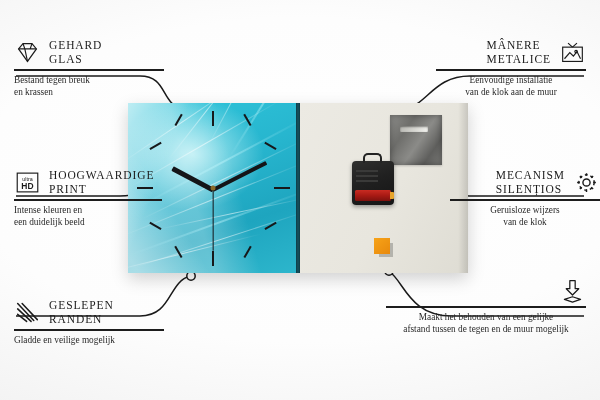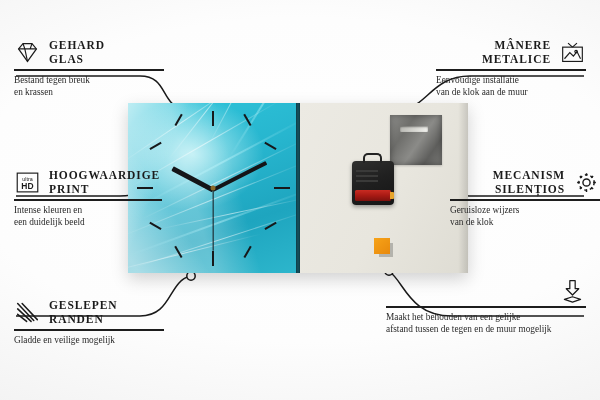--- a/index.html
+++ b/index.html
@@ -100,32 +100,32 @@
   .foam {
     position:absolute; left:74px; top:135px; width:16px; height:16px;
     background: linear-gradient(140deg,#f7a318,#e8890c);
     box-shadow: 4px 4px 0 -1px rgba(120,120,115,.45);
   }
 
   
   .feature { position:absolute; }
   .f-head { display:flex; align-items:center; gap:8px; }
   .f-title {
-    font-size:11.5px; letter-spacing:.9px; font-weight:700; color:#1b1b1b;
+    font-size:11.5px; letter-spacing:.9px; font-weight:400; color:#1b1b1b;
     line-height:14px; text-transform:uppercase; white-space:pre-line;
   }
   .f-rule { height:1.6px; background:#1d1d1d; margin-top:3px; }
   .f-desc {
     font-size:9.3px; color:#2a2a2a; line-height:12.2px; margin-top:3px;
     white-space:pre-line;
   }
   .left .f-head{ justify-content:flex-start; }
   .right .f-head{ justify-content:flex-end; }
-  .right .f-title{ text-align:right; }
-  .right .f-desc{ text-align:left; }
+  .right .f-title{ }
+  .right .f-desc{ text-align:center; }
   .ico { width:27px; height:25px; flex:0 0 auto; display:block; }
 </style>
 </head>
 <body>
 
 <div id="stage">
 
   <svg id="wires" viewBox="0 0 600 400">
     <g fill="none" stroke="#1a1a1a" stroke-width="1.5">
 

